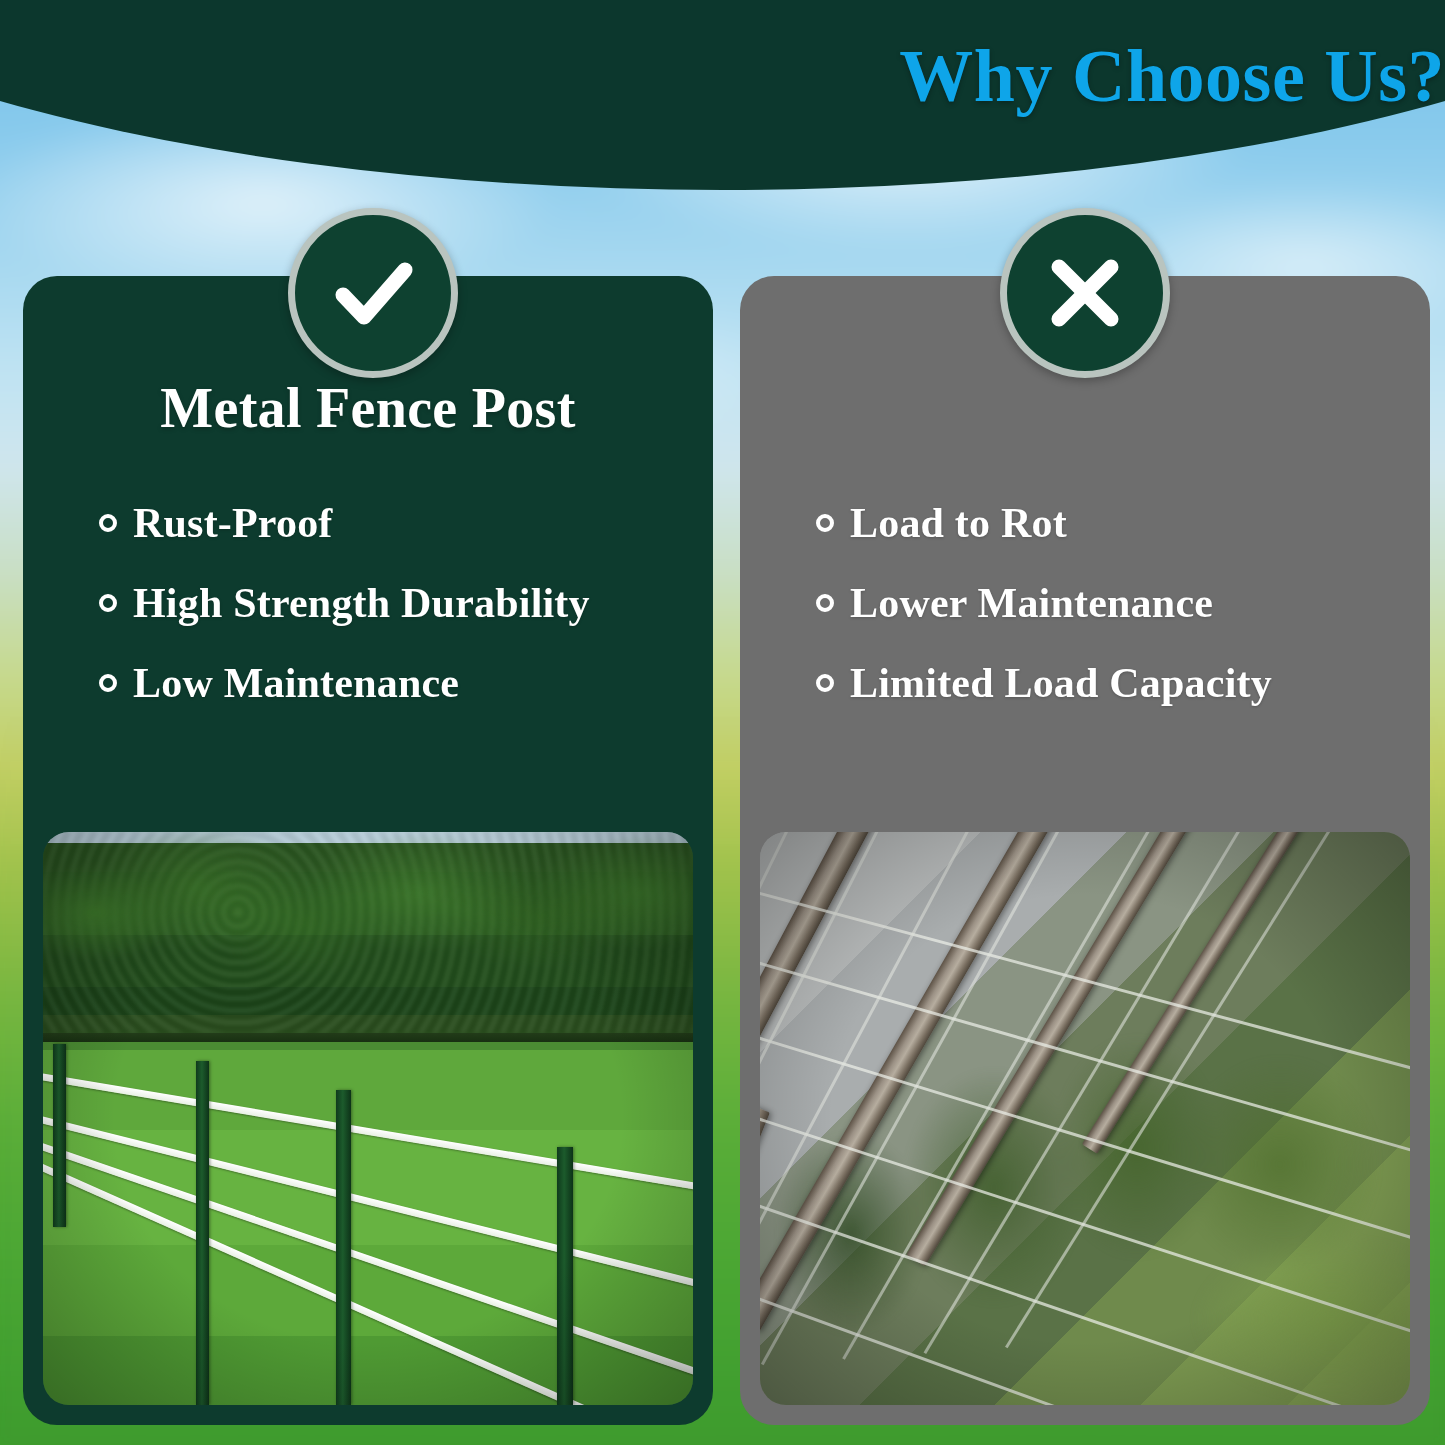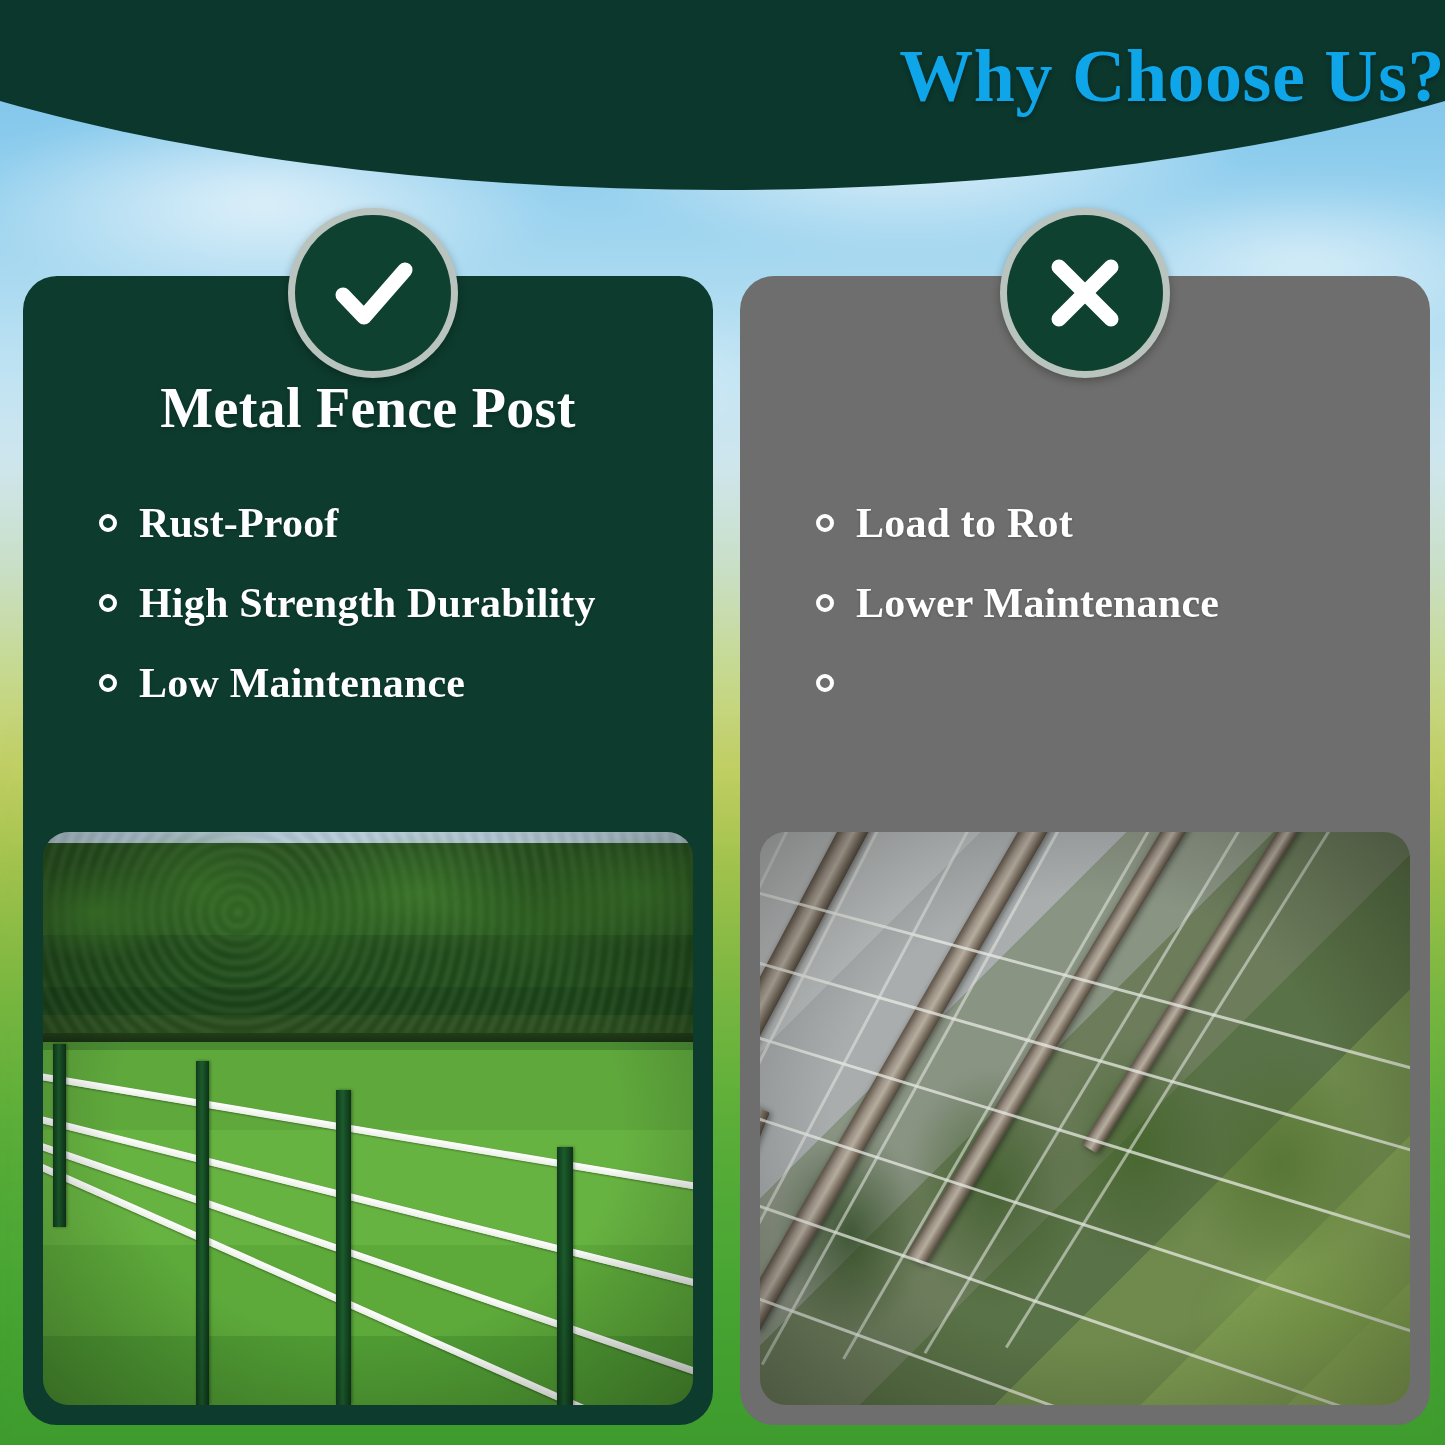--- a/index.html
+++ b/index.html
@@ -111,21 +111,21 @@
 
   .feature-list {
     position:absolute;
     top:207px;
     left:76px; right:30px;
     list-style:none;
   }
   .feature-item {
     display:flex;
     align-items:center;
-    gap:22px;
+    gap:16px;
     height:80px;
   }
   .bullet-ring {
     flex:0 0 auto;
     width:18px; height:18px;
     border-radius:50%;
     border:4px solid #ffffff;
     background:transparent;
   }
   .feature-text {
@@ -318,20 +318,21 @@
         <li class="feature-item">
           <span class="bullet-ring"></span>
           <span class="feature-text">Load to Rot</span>
         </li>
         <li class="feature-item">
           <span class="bullet-ring"></span>
           <span class="feature-text">Lower Maintenance</span>
         </li>
         <li class="feature-item">
           <span class="bullet-ring"></span>
+          <span class="feature-text">Limited Load Capacity</span>
         </li>
       </ul>
 
       <div class="photo ph-wood">
         <div class="scrub"></div>
 
         <div class="post-wood" style="left:-3%;  top:48%; width:30px; height:60%; transform:rotate(22deg);"></div>
         <div class="post-wood" style="left:14%;  top:-4%; width:28px; height:108%; transform:rotate(28deg);"></div>
         <div class="post-wood" style="left:42%;  top:-4%; width:26px; height:104%; transform:rotate(30deg);"></div>
         <div class="post-wood" style="left:64%;  top:-4%; width:22px; height:92%;  transform:rotate(31deg);"></div>

